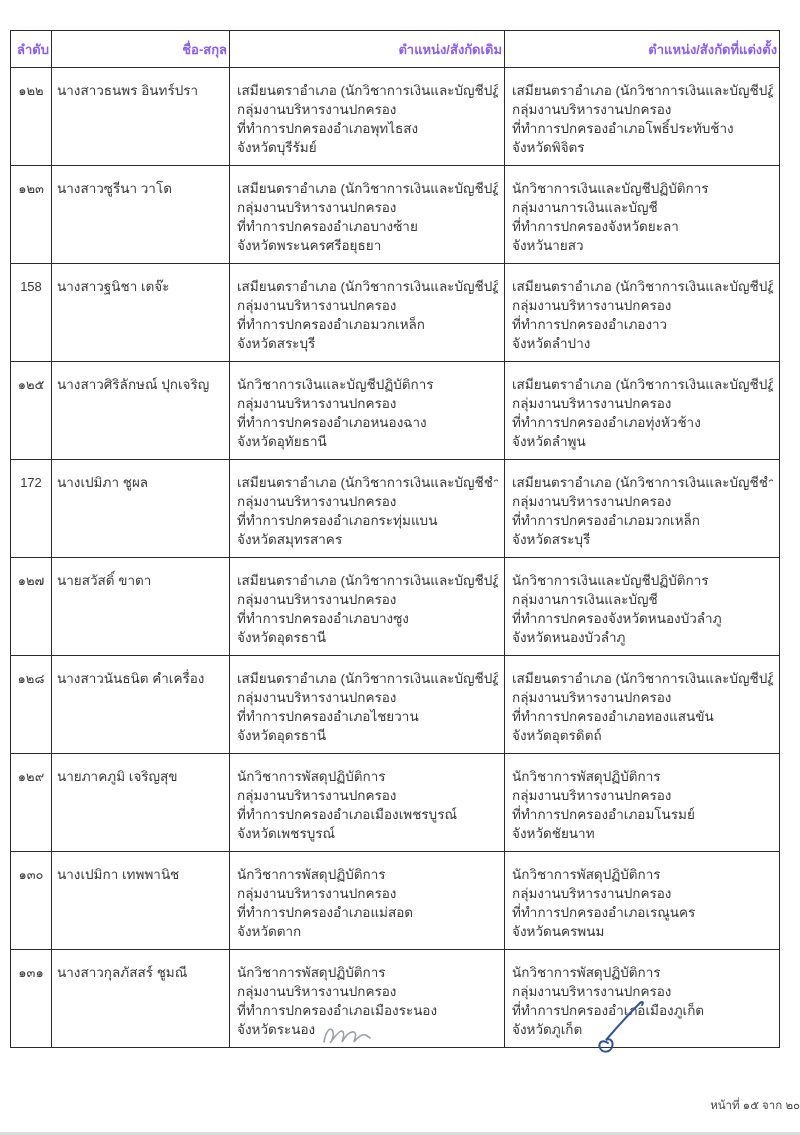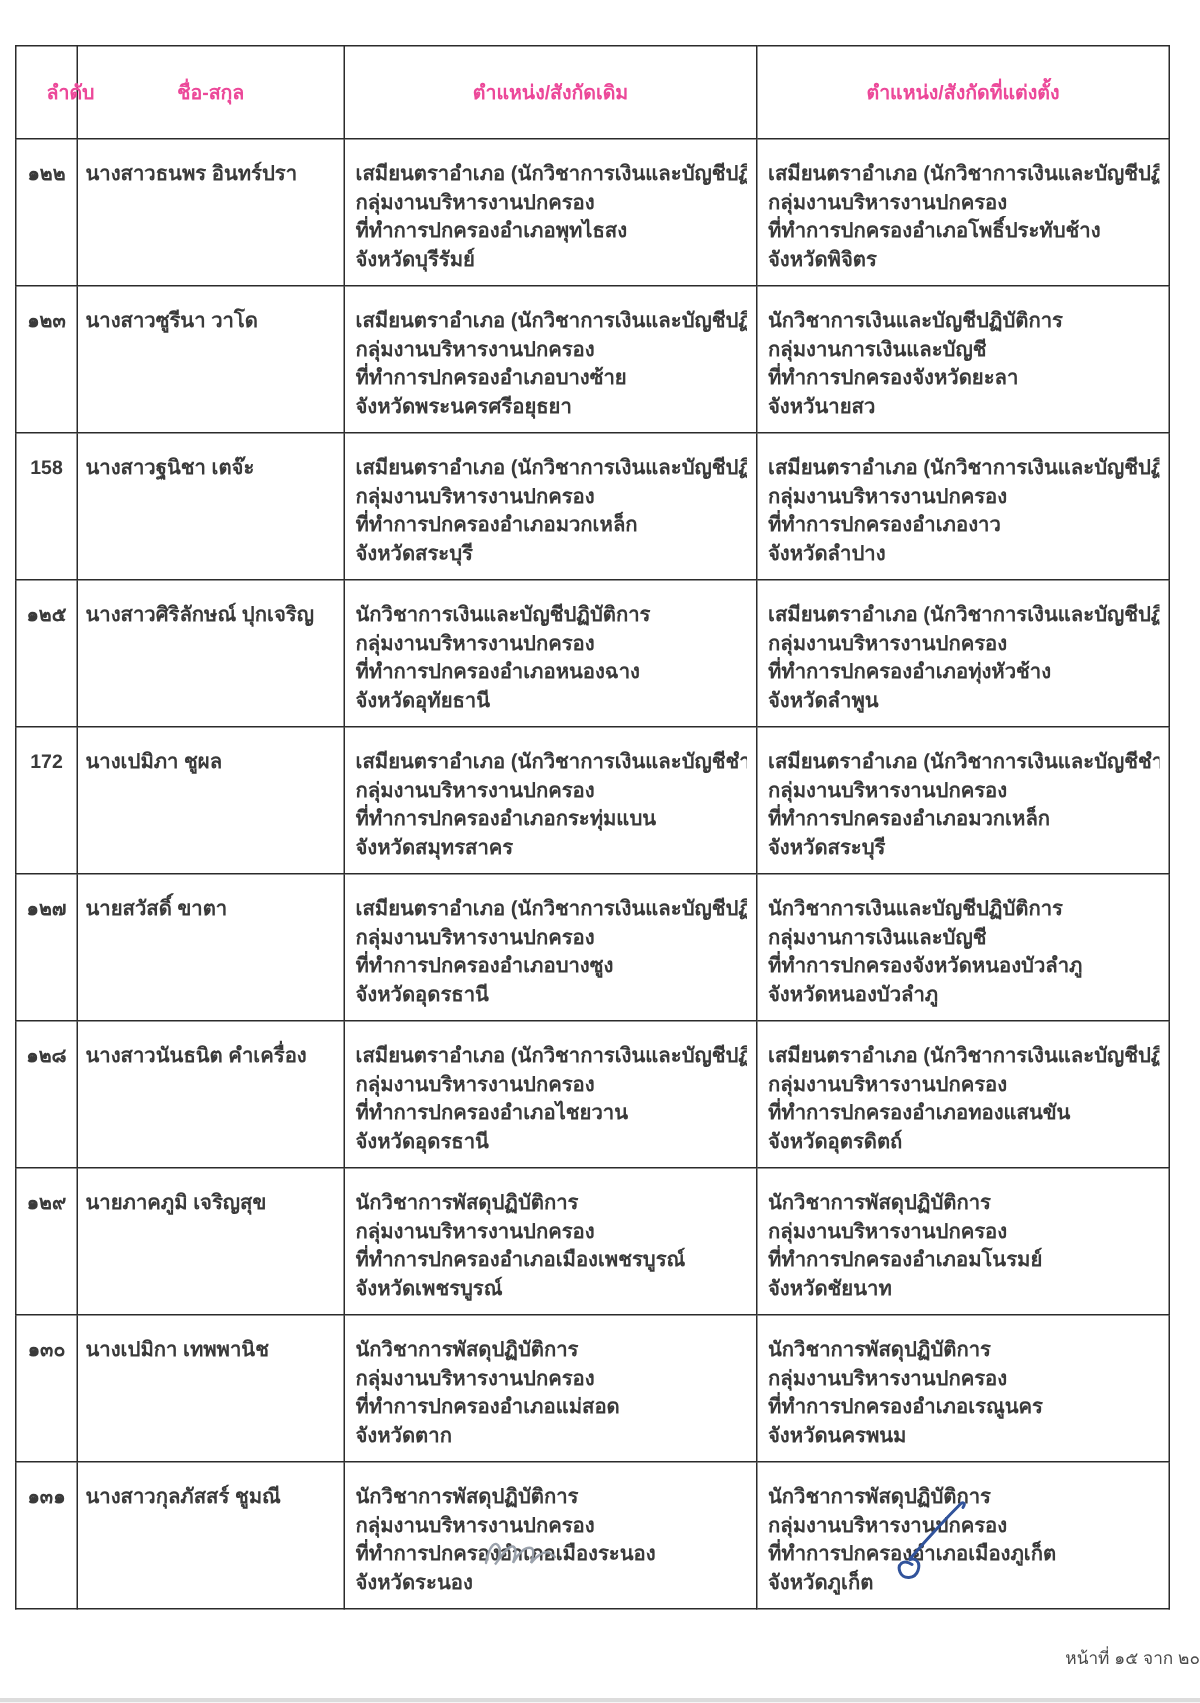--- a/index.html
+++ b/index.html
@@ -20,31 +20,30 @@
     table-layout: fixed;
   }
   .doc-table th, .doc-table td {
     border: 1.4px solid #2b2b2b;
     vertical-align: top;
   }
   .doc-table th {
     height: 37px;
     font-size: 13px;
     font-weight: bold;
-    text-align: center;
+    text-align: right;
     vertical-align: middle;
-    color: #ec4899;
-    padding: 20px;
+    color: #8b5cf6;
+    padding: 2px;
   }
   .doc-table td {
     height: 98px;
     font-size: 13.5px;
     line-height: 19px;
     padding: 13px 6px 6px 7px;
-    font-weight: bold;
   }
   td.c-no {
     text-align: center;
     font-size: 13px;
     padding-left: 2px; padding-right: 2px;
   }
   td.c-name { padding-left: 5px; }
   .line { white-space: nowrap; overflow: hidden; }
   .page-footer {
     position: absolute;

